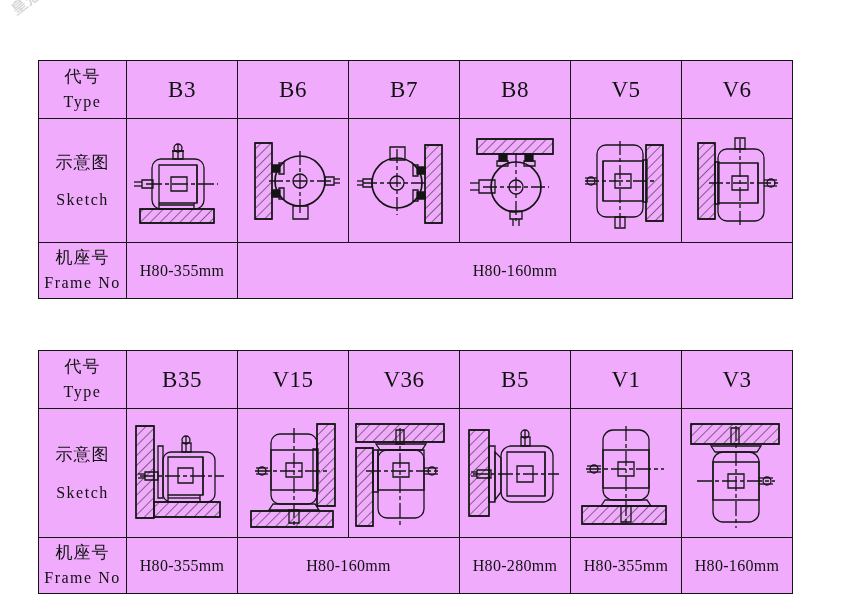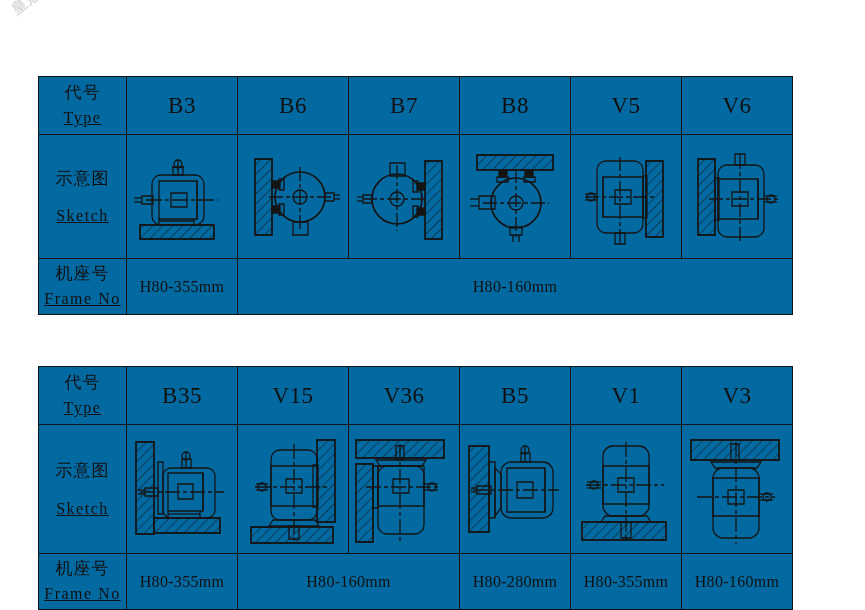--- a/index.html
+++ b/index.html
@@ -20,39 +20,38 @@
     transform:rotate(-38deg);
     transform-origin:left top;
     white-space:nowrap;
     user-select:none;
     pointer-events:none;
   }
   .tbl{
     position:absolute;
     border-collapse:collapse;
     table-layout:fixed;
-    background:#0369a1;
-    margin-top:16px;
+    background:#f0abfc;
   }
   #table-1{left:38px;top:60px;width:755px;}
   #table-2{left:38px;top:350px;width:755px;}
   .tbl td{
     border:1.5px solid #141414;
     text-align:center;
     vertical-align:middle;
     padding:0;
   }
   .lbl-col{width:87px;}
   .lbl{
     line-height:1.45;
     font-size:17px;
     color:#111;
   }
   .lbl .cn{font-family:"DejaVu Sans",sans-serif;font-size:17px;letter-spacing:1px;}
-  .lbl .en{font-family:"Liberation Serif",serif;font-size:16px;letter-spacing:1.5px;text-decoration:underline;}
+  .lbl .en{font-family:"Liberation Serif",serif;font-size:16px;letter-spacing:1.5px;}
   .lbl.sketch .cn{display:block;margin-bottom:14px;text-align:center;}
   .lbl.sketch .en{display:block;}
   .type-cell{height:57px;font-size:23px;letter-spacing:.5px;color:#111;}
   .sketch-row td{height:123px;}
   #table-2 .sketch-row td{height:128px;}
   .frame-row td{height:55px;font-size:16px;color:#111;letter-spacing:.3px;}
   .sk{display:block;margin:0 auto;}
   .sk *{vector-effect:non-scaling-stroke;}
 </style>
 </head>

